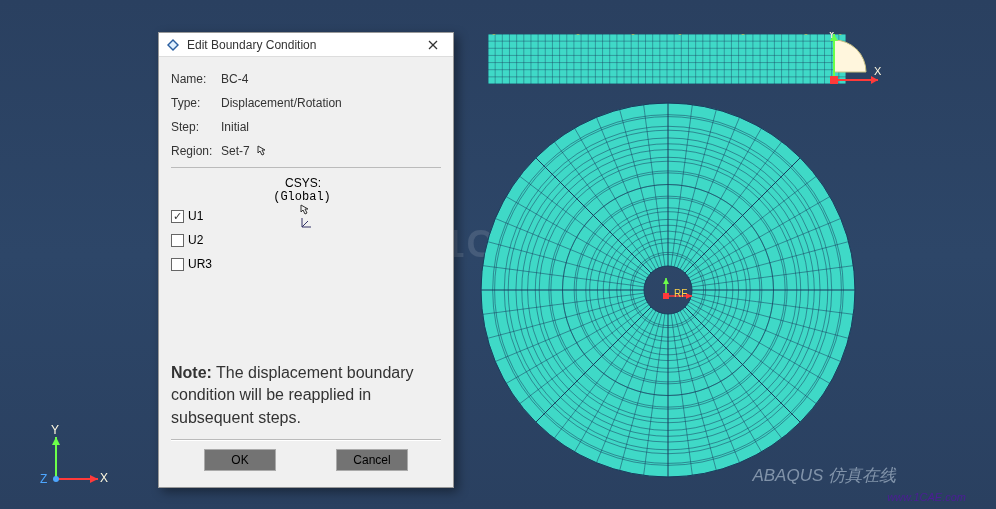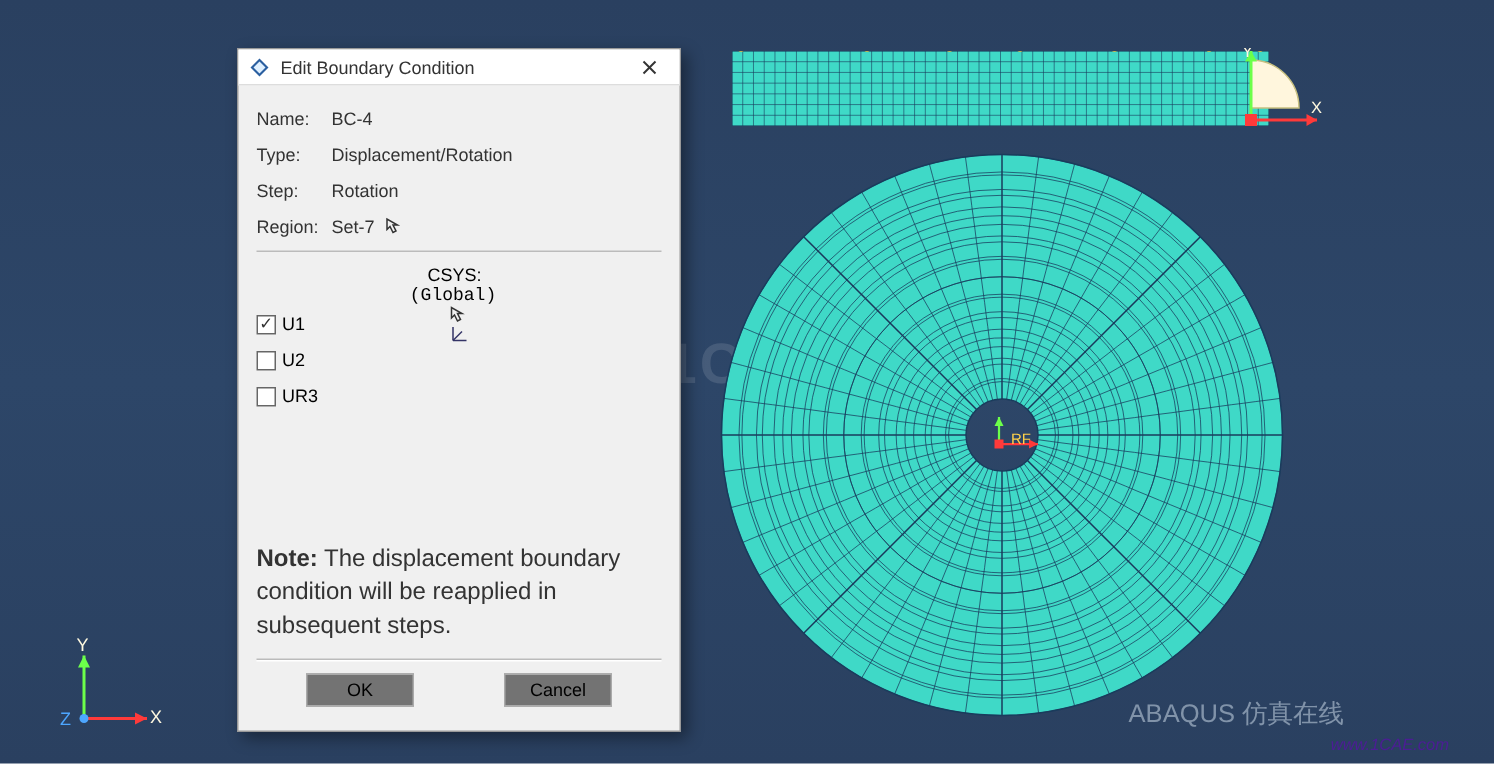--- a/index.html
+++ b/index.html
@@ -212,20 +212,21 @@
       color: #4c1d95;
       font-size: 11px;
       font-style: italic;
     }
     .brand-wm {
       position: absolute;
       right: 100px;
       bottom: 22px;
       color: rgba(200,215,230,0.55);
       font-size: 17px;
+      font-style: italic;
     }
 
     .center-axes {
       position: absolute;
       left: 656px;
       top: 276px;
       width: 40px;
       height: 40px;
       pointer-events: none;
     }
@@ -512,21 +513,21 @@
     <div class="field-row">
       <span class="field-label">Name:</span>
       <span class="field-value">BC-4</span>
     </div>
     <div class="field-row">
       <span class="field-label">Type:</span>
       <span class="field-value">Displacement/Rotation</span>
     </div>
     <div class="field-row">
       <span class="field-label">Step:</span>
-      <span class="field-value">Rotation</span>
+      <span class="field-value">Initial</span>
     </div>
     <div class="field-row">
       <span class="field-label">Region:</span>
       <span class="field-value">
         <span>Set-7</span>
         <span class="cursor-icon">
           <svg width="12" height="12" viewBox="0 0 12 12">
               <path d="M1 1 L1 8 L3 6 L5 10 L7 9 L5 5 L8 5 Z" fill="none" stroke="#333" stroke-width="1"></path>
             </svg>
         </span>

